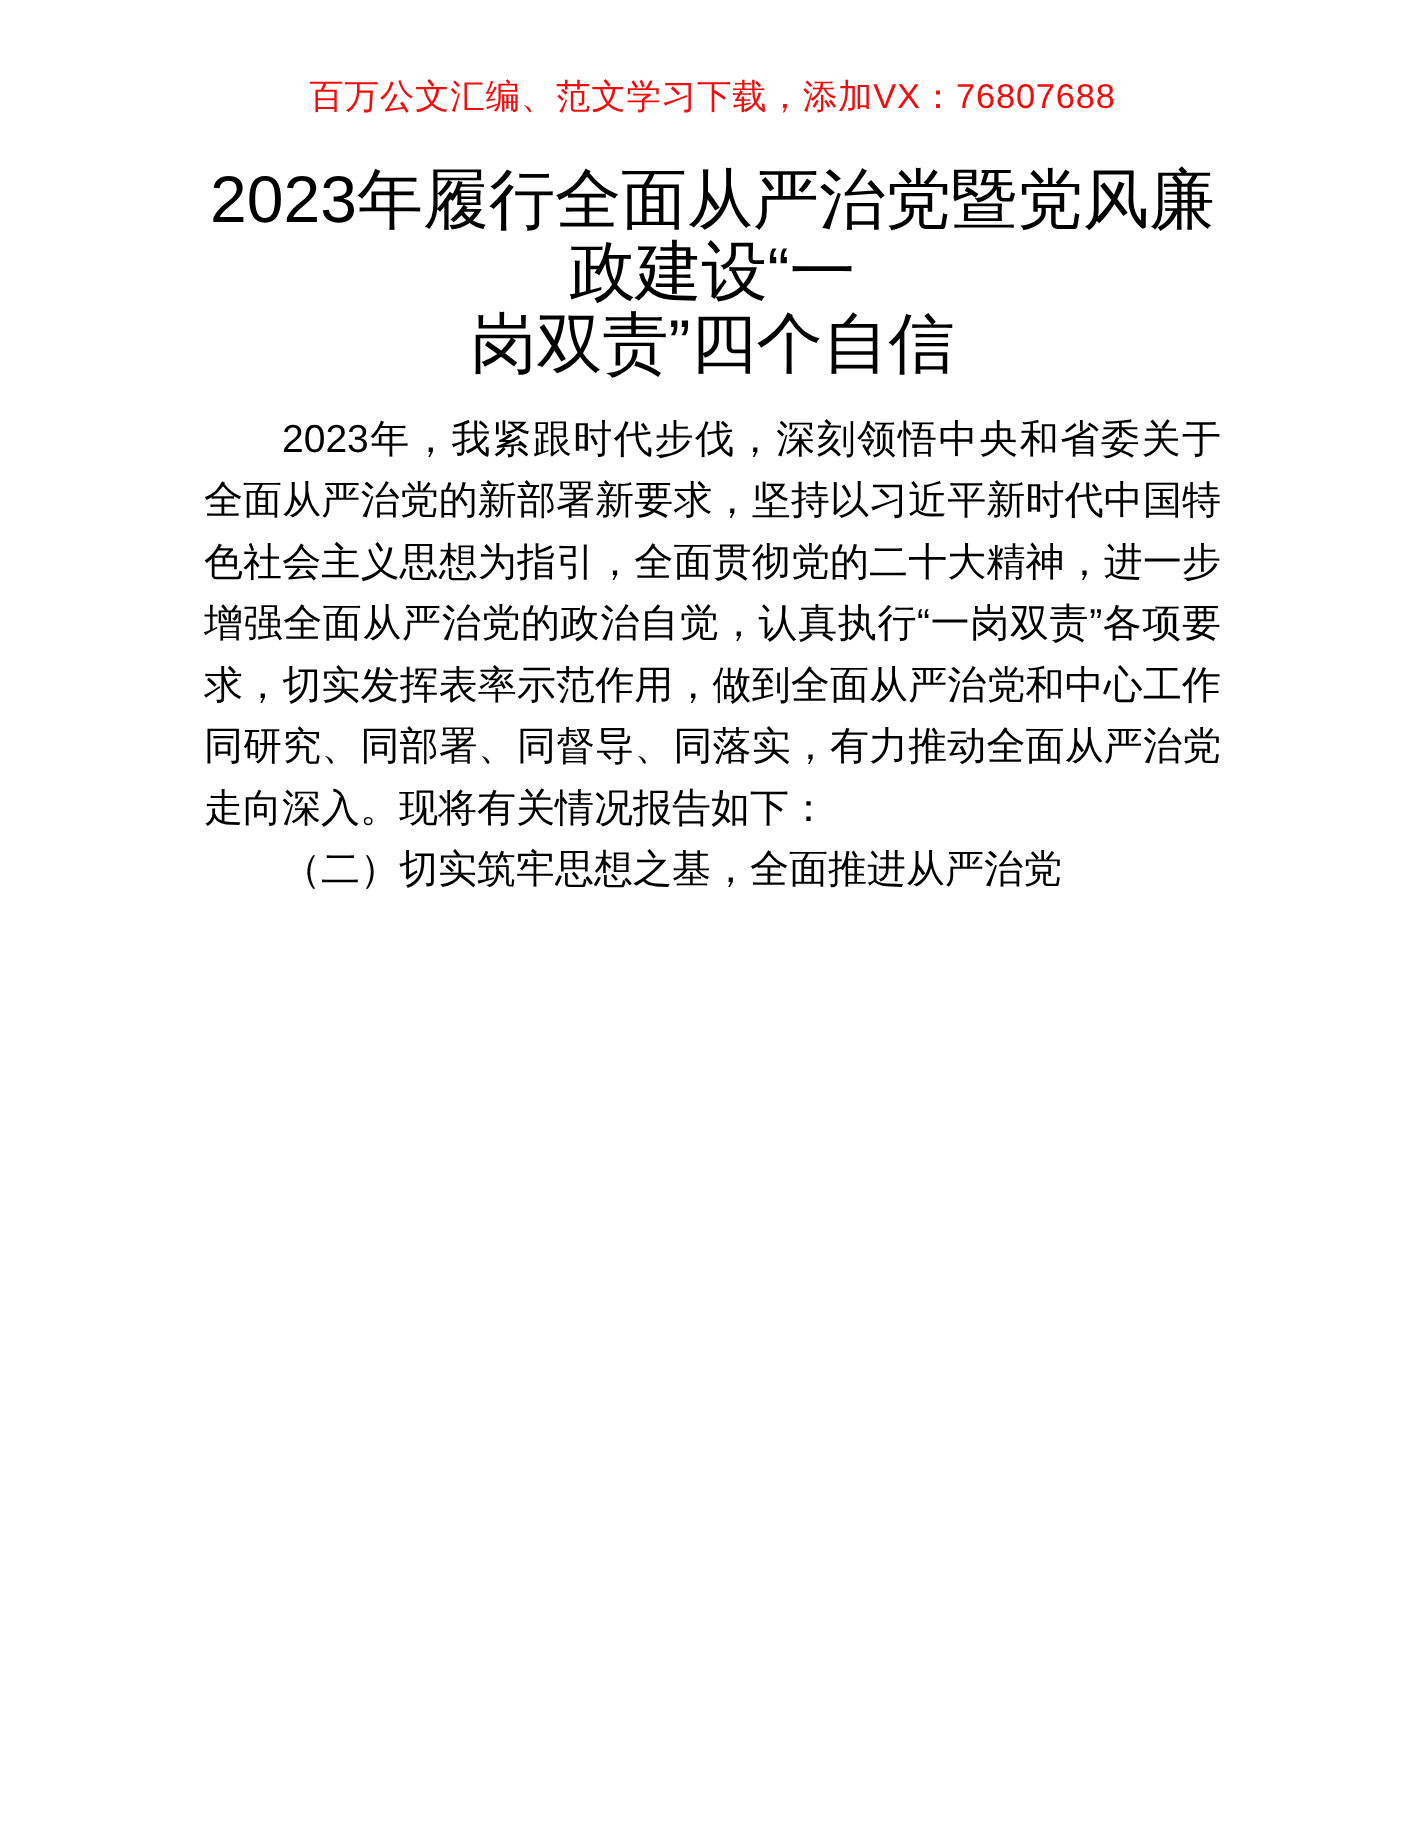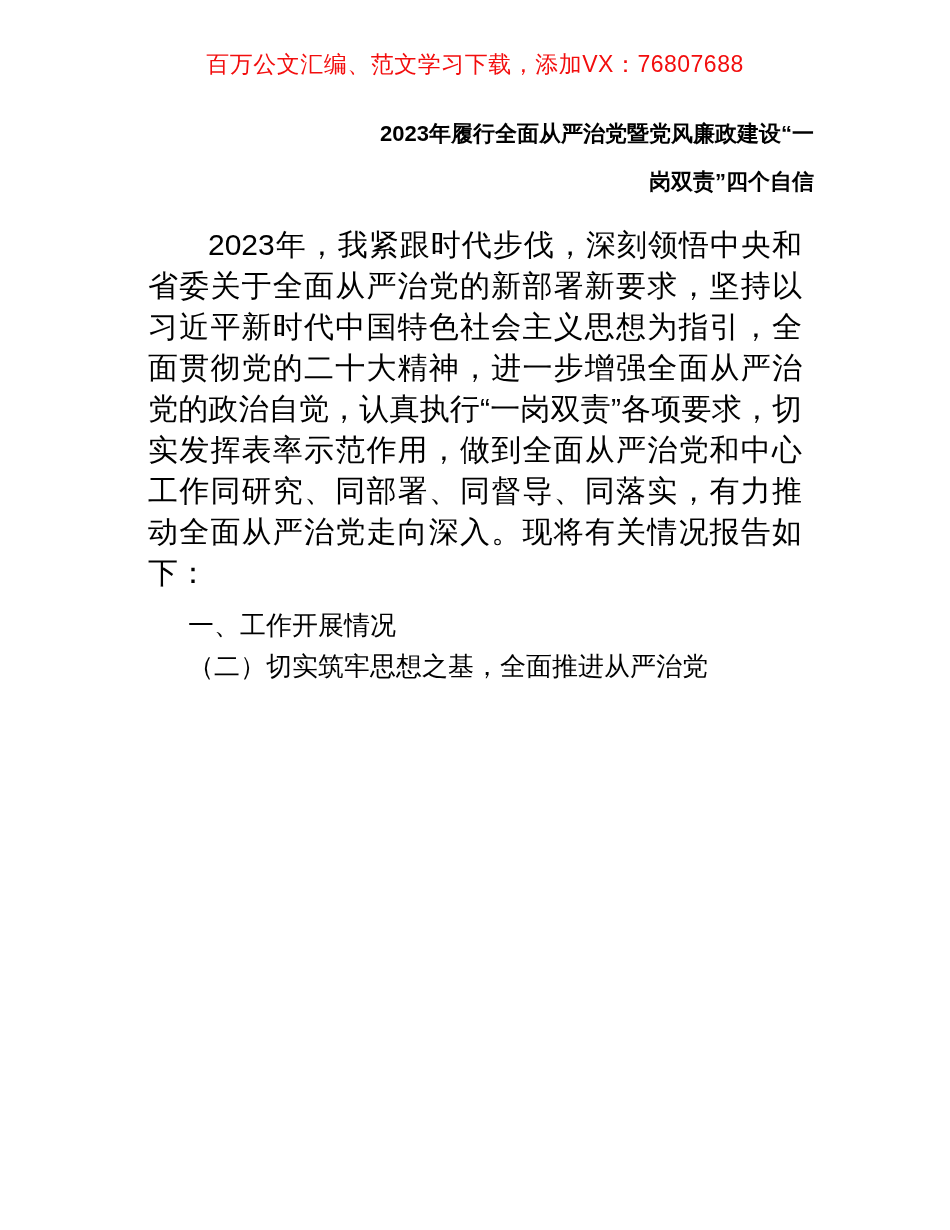--- a/index.html
+++ b/index.html
@@ -21,31 +21,31 @@
   }
   .promo {
     text-align: center;
     font-size: 23px;
     line-height: 28px;
     letter-spacing: 0.5px;
     white-space: nowrap;
   }
   .doc-title {
     margin: 32px 0 0 0;
-    font-size: 22px;
+    font-size: 44px;
     line-height: 48px;
-    font-weight: 700;
-    text-align: right;
+    font-weight: 400;
+    text-align: center;
   }
   .doc-title .t-line {
     display: block;
   }
   .para {
-    margin: 12px;
-    font-size: 30px;
+    margin: 0;
+    font-size: 26px;
     line-height: 41px;
     text-align: justify;
     text-indent: 2em;
     word-break: break-all;
   }
   .mt-intro   { margin-top: 18px; }
   .mt-section { margin-top: 31px; }
   .mt-sub     { margin-top: 10px; }
   .mt-para    { margin-top: 10px; }
   .heading {
@@ -64,19 +64,18 @@
 
   <div class="promo" style="color: rgb(242, 13, 13);">百万公文汇编、范文学习下载，添加VX：76807688</div>
 
   <h1 class="doc-title">
     <span class="t-line">2023年履行全面从严治党暨党风廉政建设“一</span>
     <span class="t-line">岗双责”四个自信</span>
   </h1>
 
   <p class="para mt-intro">2023年，我紧跟时代步伐，深刻领悟中央和省委关于全面从严治党的新部署新要求，坚持以习近平新时代中国特色社会主义思想为指引，全面贯彻党的二十大精神，进一步增强全面从严治党的政治自觉，认真执行“一岗双责”各项要求，切实发挥表率示范作用，做到全面从严治党和中心工作同研究、同部署、同督导、同落实，有力推动全面从严治党走向深入。现将有关情况报告如下：</p>
 
-  <p class="heading mt-section">一、工作开展情况</p>
 
 
 
   <p class="heading mt-section">（二）切实筑牢思想之基，全面推进从严治党</p>
 
 </div>
 
 </body></html>

